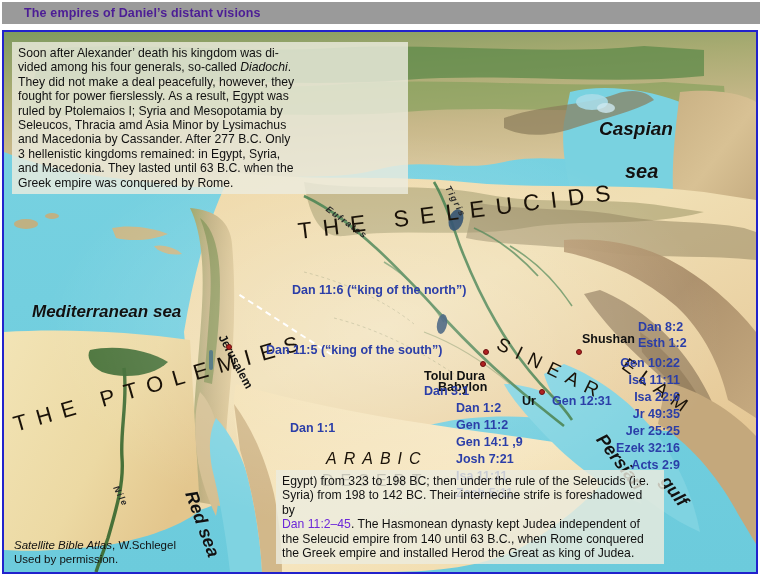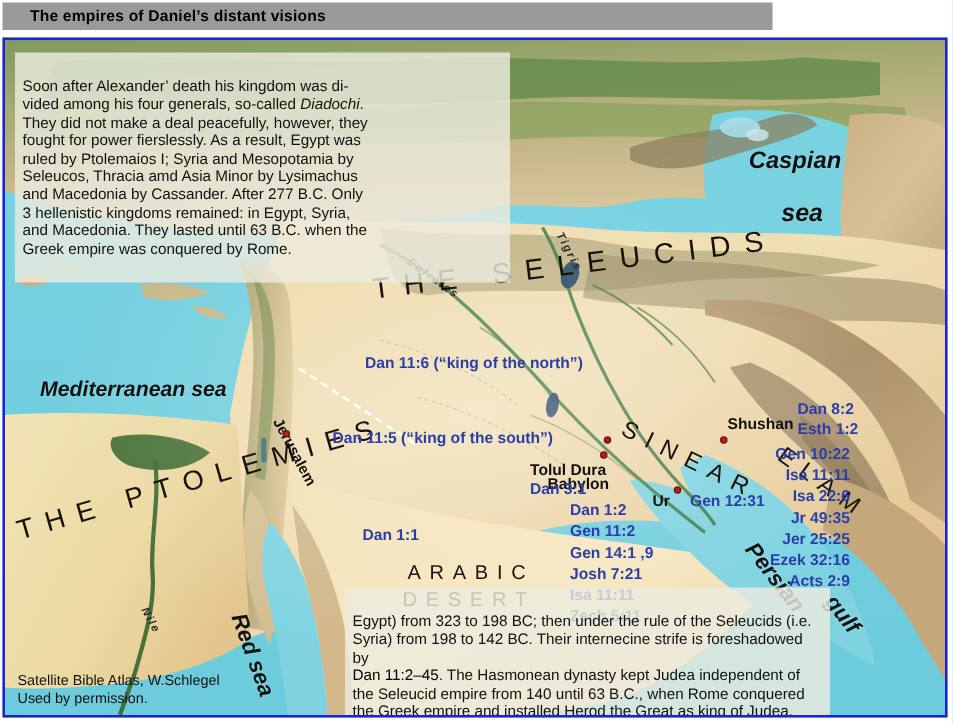--- a/index.html
+++ b/index.html
@@ -1,21 +1,21 @@
 <!DOCTYPE html>
 <html><head>
 <meta charset="utf-8">
 <style>
   html,body{margin:0;padding:0;background:#ffffff;}
   body{width:762px;height:580px;overflow:hidden;font-family:"Liberation Sans",sans-serif;}
 
   
   #header-bar{
-    position:absolute;left:2px;top:2px;width:616px;height:22px;
-    background:#9a9a9a;color:#000000;
+    position:absolute;left:2px;top:2px;width:758px;height:22px;
+    background:#9a9a9a;color:#4c1d95;
     font-size:12.5px;font-weight:bold;
     display:flex;align-items:center;
     padding-left:22px;box-sizing:border-box;
     letter-spacing:.15px;
   }
 
   
   #map-frame{
     position:absolute;left:2px;top:30px;width:756px;height:544px;
     border:2px solid #2222cc;box-sizing:border-box;overflow:hidden;
@@ -29,29 +29,29 @@
   .empire{font-weight:normal;color:#1a1208;}
   .verse{color:#2b3ea8;font-size:12.5px;font-weight:bold;}
   .place{color:#111;font-size:12.5px;font-weight:bold;}
   .river{color:#2a2a2a;font-size:9px;font-weight:bold;font-style:italic;}
   .dot{position:absolute;width:4px;height:4px;border-radius:50%;background:#b02020;border:1px solid #6a1010;}
 
   
   .textbox{
     position:absolute;background:rgba(235,235,222,.82);
     color:#111;font-size:12.2px;line-height:14.4px;
-    padding:20px 6px;box-sizing:border-box;
+    padding:4px 6px;box-sizing:border-box;
   }
   .textbox i{font-style:italic;}
-  .textbox .verse-inline{color:#000000;}
+  .textbox .verse-inline{color:#6d28d9;}
 
   #credit{
     position:absolute;left:10px;bottom:6px;font-size:11.5px;line-height:14px;color:#111;
   }
-  #credit .it{}
+  #credit .it{font-style:italic;}
 
   
   #boundary-line{
     position:absolute;left:236px;top:262px;width:110px;height:2px;
     border-top:2px dashed #ffffff;transform:rotate(33deg);transform-origin:0 0;
   }
 </style>
 </head>
 <body>
 
@@ -221,21 +221,21 @@
     <div class="lbl sea-label" style="left:668px;top:440px;font-size:18px;transform:rotate(52deg);transform-origin:0 0;">gulf</div>
 
     <div class="lbl river" style="left:326px;top:172px;transform:rotate(36deg);transform-origin:0 0;letter-spacing:1.6px;">Eufrates</div>
     <div class="lbl river" style="left:448px;top:152px;transform:rotate(62deg);transform-origin:0 0;letter-spacing:1.6px;">Tigris</div>
     <div class="lbl river" style="left:116px;top:452px;transform:rotate(62deg);transform-origin:0 0;letter-spacing:1.4px;">Nile</div>
 
     <div class="lbl empire" style="left:294px;top:186px;font-size:23px;letter-spacing:11px;transform:rotate(-7deg);transform-origin:0 50%;">THE SELEUCIDS</div>
     <div class="lbl empire" style="left:10px;top:380px;font-size:22px;letter-spacing:10px;transform:rotate(-16deg);transform-origin:0 50%;">THE PTOLEMIES</div>
     <div class="lbl empire" style="left:494px;top:300px;font-size:19px;letter-spacing:8px;transform:rotate(26deg);transform-origin:0 50%;">SINEAR</div>
     <div class="lbl empire" style="left:620px;top:320px;font-size:19px;letter-spacing:8px;transform:rotate(36deg);transform-origin:0 50%;">ELAM</div>
-    <div class="lbl empire" style="left:322px;top:418px;font-size:16px;letter-spacing:7px;">ARABIC</div>
+    <div class="lbl empire" style="left:322px;top:418px;font-size:16px;letter-spacing:7px;font-style:italic;">ARABIC</div>
     <div class="lbl empire" style="left:318px;top:440px;font-size:16px;letter-spacing:7px;">DESERT</div>
 
     <div class="lbl place" style="left:434px;top:300px;margin-top:48px;">Babylon</div>
     <div class="dot" style="left:479px;top:317px;"></div>
     <div class="dot" style="left:476px;top:329px;"></div>
 
     <div class="lbl place" style="left:578px;top:300px;">Shushan</div>
     <div class="dot" style="left:572px;top:317px;"></div>
 
     <div class="lbl place" style="left:518px;top:362px;">Ur</div>

